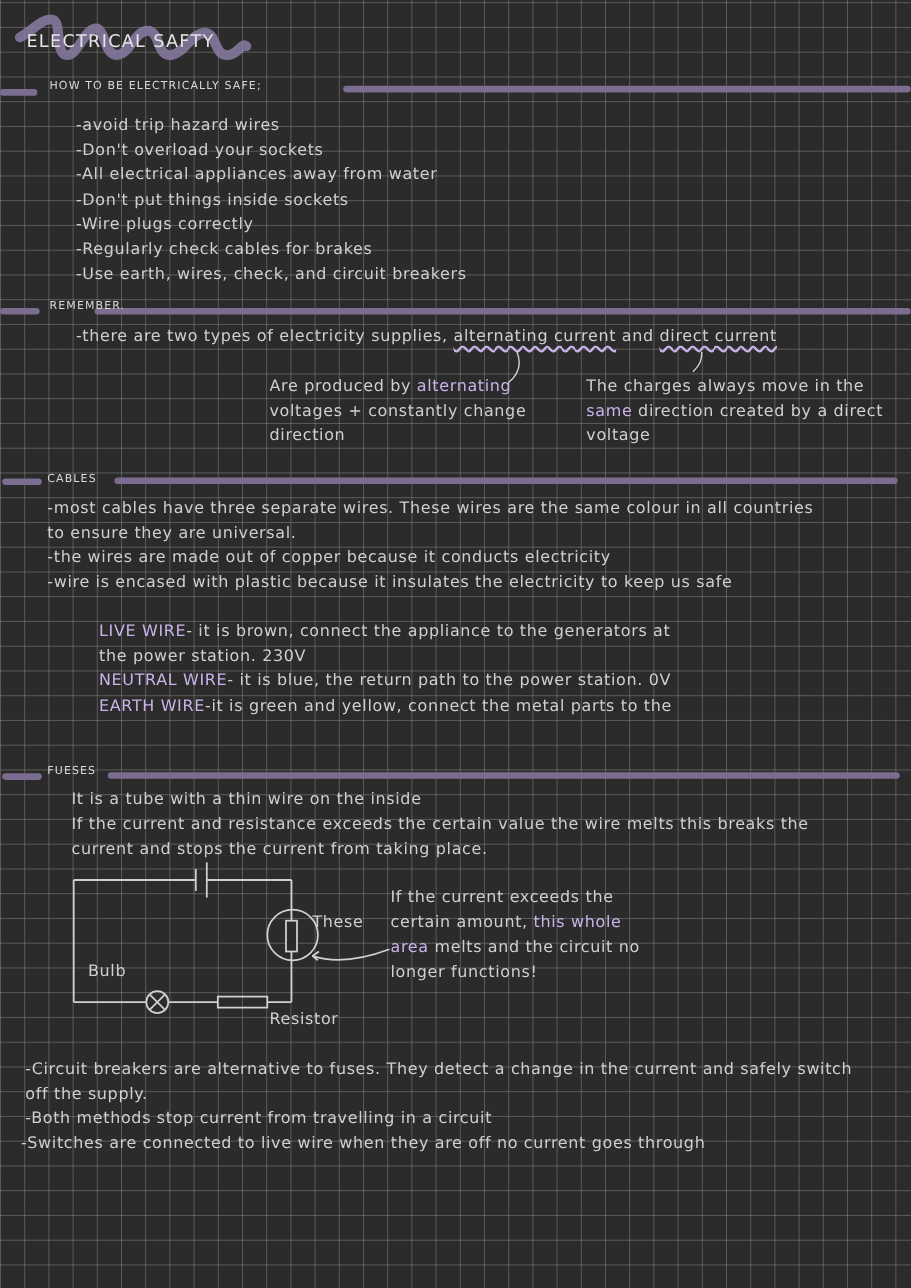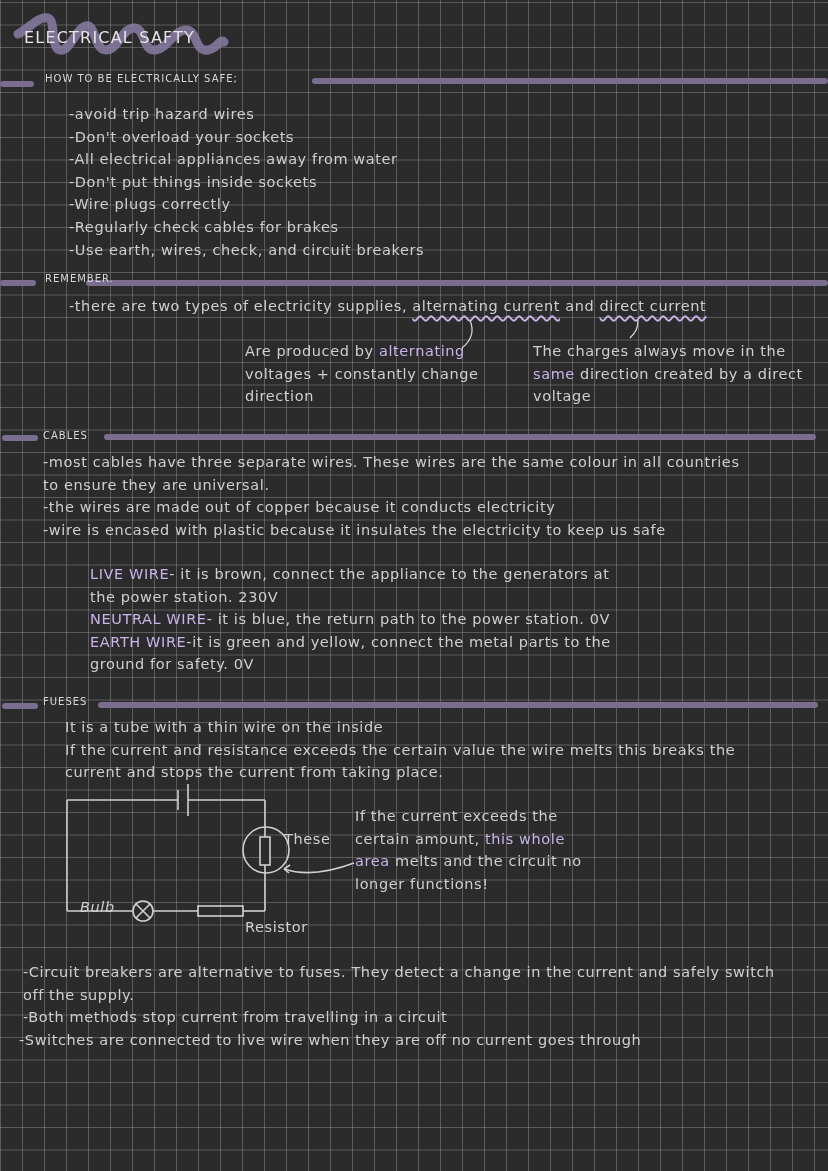--- a/index.html
+++ b/index.html
@@ -73,21 +73,20 @@
   <div>-most cables have three separate wires. These wires are the same colour in all countries</div>
   <div>to ensure they are universal.</div>
   <div>-the wires are made out of copper because it conducts electricity</div>
   <div>-wire is encased with plastic because it insulates the electricity to keep us safe</div>
 </div>
 <div class="abs t" style="left:90px;top:563px;">
   <div><span class="hl">LIVE WIRE</span><span>- it is brown, connect the appliance to the generators at</span></div>
   <div>the power station. 230V</div>
   <div><span class="hl">NEUTRAL WIRE</span><span>- it is blue, the return path to the power station. 0V</span></div>
   <div><span class="hl">EARTH WIRE</span><span>-it is green and yellow, connect the metal parts to the</span></div>
-  <div>ground for safety. 0V</div>
 </div>
 
 <div class="bar" style="left:2px;top:703px;width:36px;"></div>
 <div class="bar" style="left:98px;top:702px;width:720px;"></div>
 <div class="abs hdr" style="left:43px;top:696px;">FUESES</div>
 <div class="abs t" style="left:65px;top:716px;">
   <div>It is a tube with a thin wire on the inside</div>
   <div>If the current and resistance exceeds the certain value the wire melts this breaks the</div>
   <div>current and stops the current from taking place.</div>
 </div>
@@ -115,21 +114,21 @@
     <rect x="198" y="126" width="45" height="10"></rect>
 
     <circle cx="266" cy="70" r="23"></circle>
     <rect x="260" y="57" width="10" height="28" fill="#2b2b2b"></rect>
 
     <path d="M354 83 C 330 92, 305 96, 284 89"></path>
     <path d="M284 89 l6 -4 M284 89 l5 4"></path>
   </g>
 </svg>
 <div class="abs t" style="left:284px;top:828px;">These</div>
-<div class="abs t" style="left:80px;top:896px;font-style:italic;">Bulb</div>
+<div class="abs t" style="left:80px;top:872px;">Bulb</div>
 <div class="abs t" style="left:245px;top:916px;">Resistor</div>
 
 <div class="abs t" style="left:355px;top:805px;">
   <div>If the current exceeds the</div>
   <div><span>certain amount, </span><span class="hl">this whole</span></div>
   <div><span class="hl">area</span><span> melts and the circuit no</span></div>
   <div>longer functions!</div>
 </div>
 
 <div class="abs t" style="left:23px;top:961px;">

